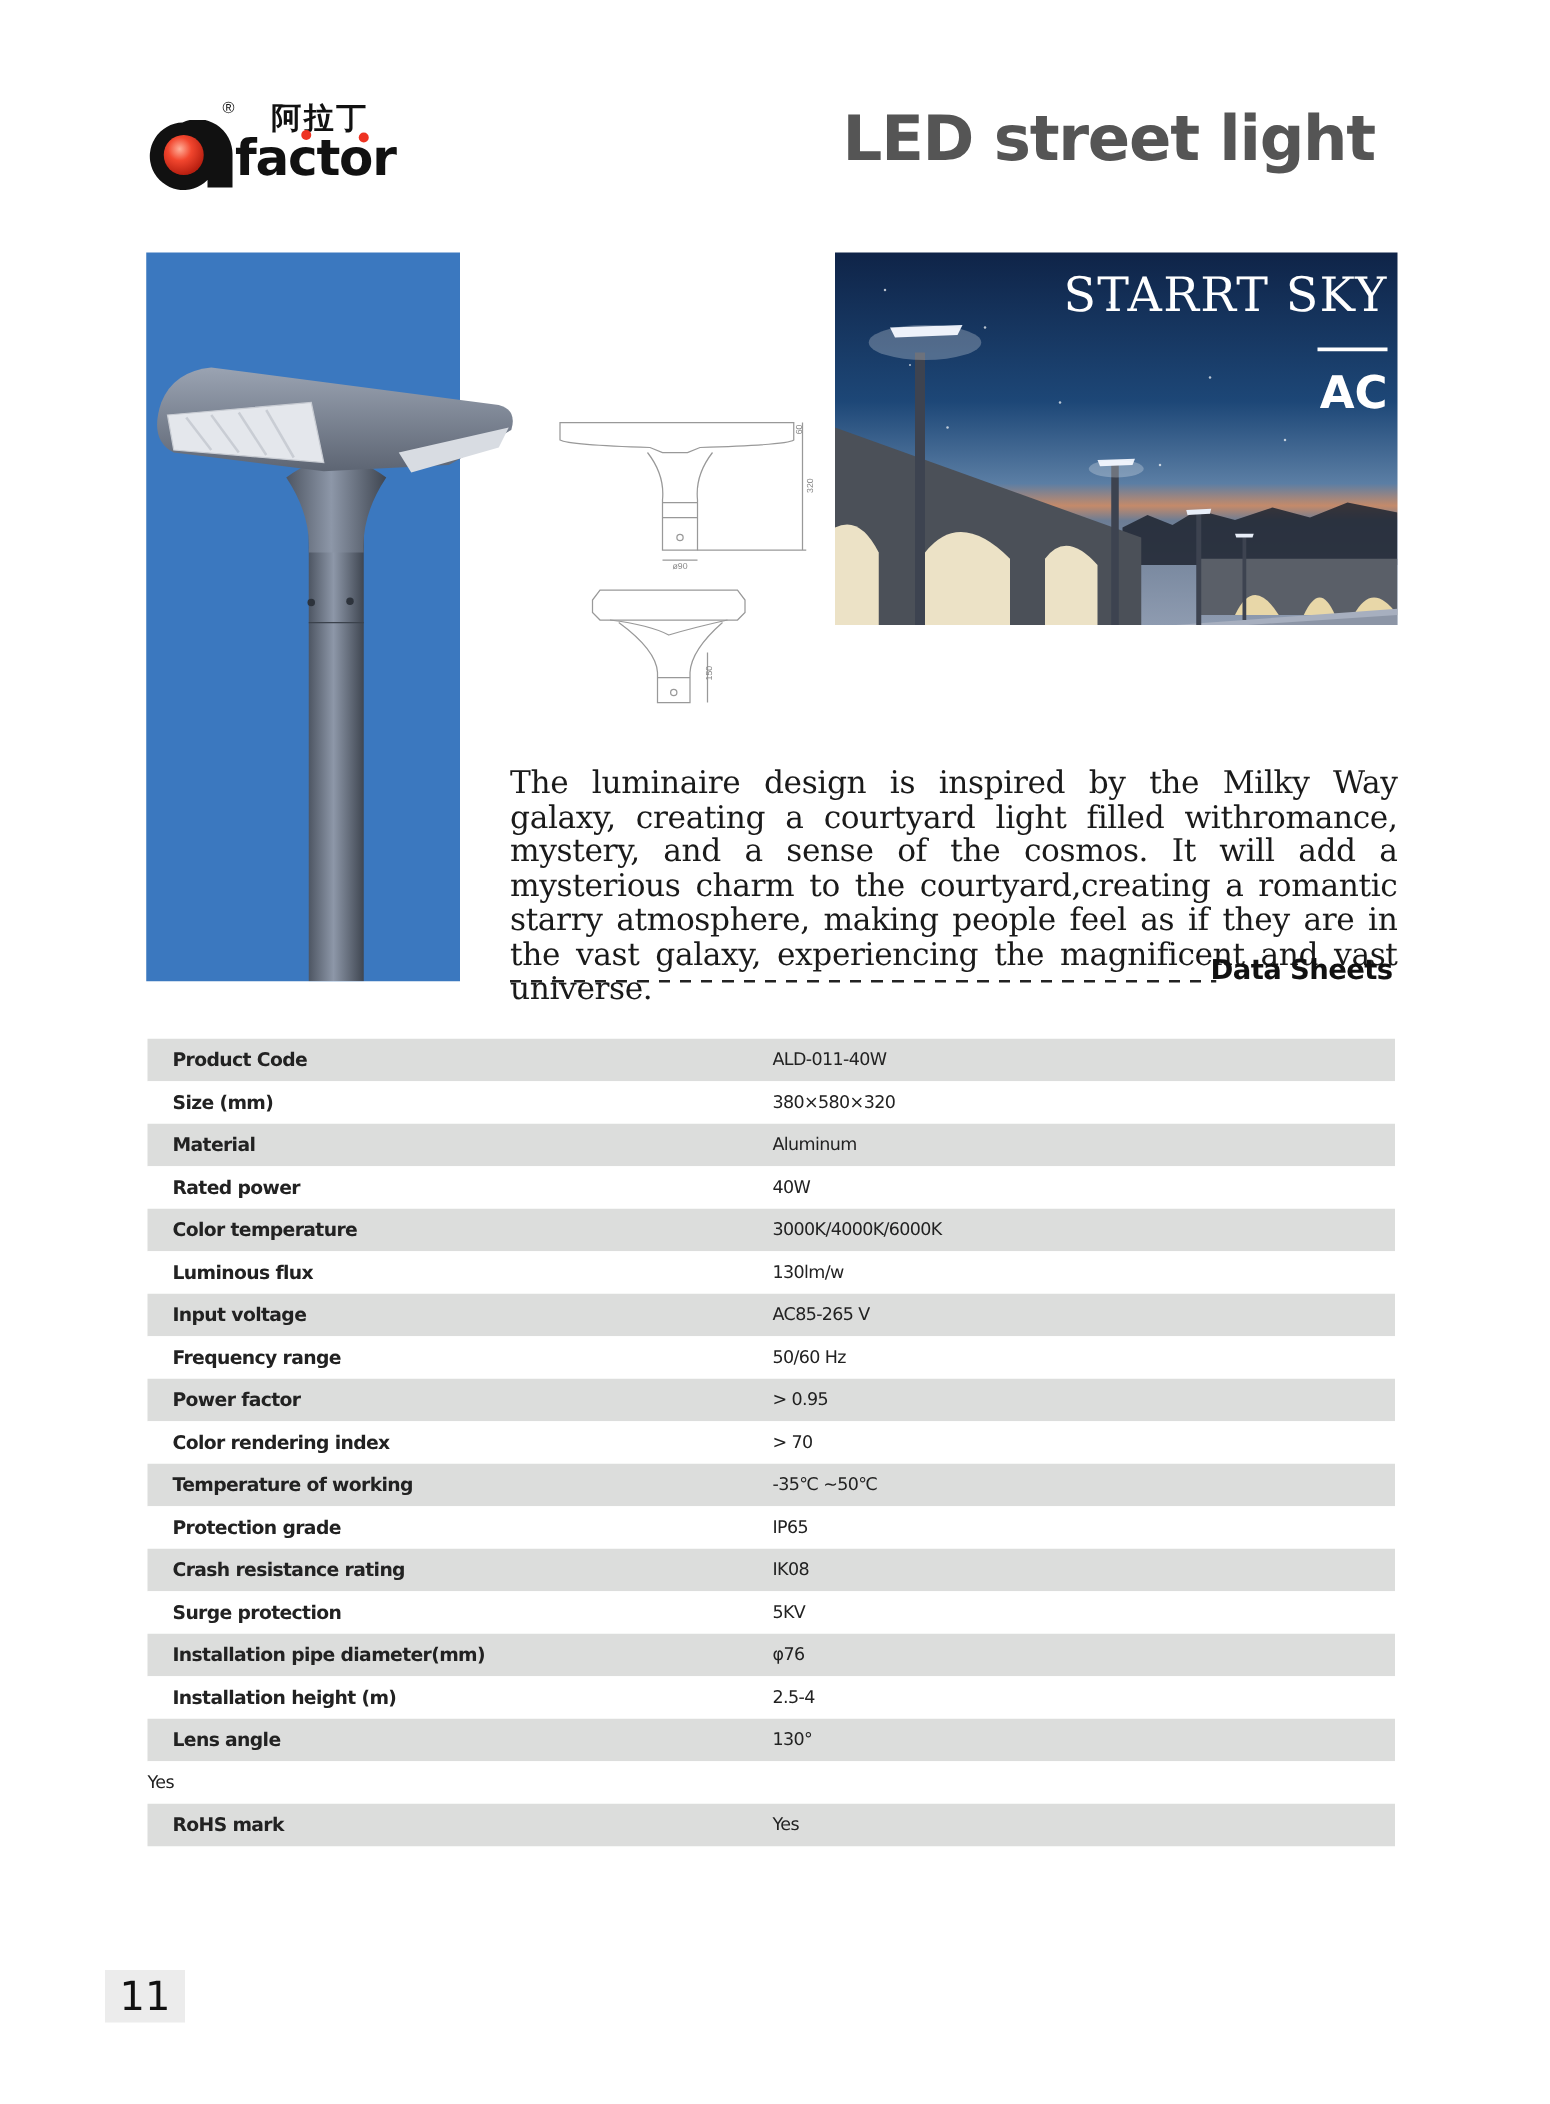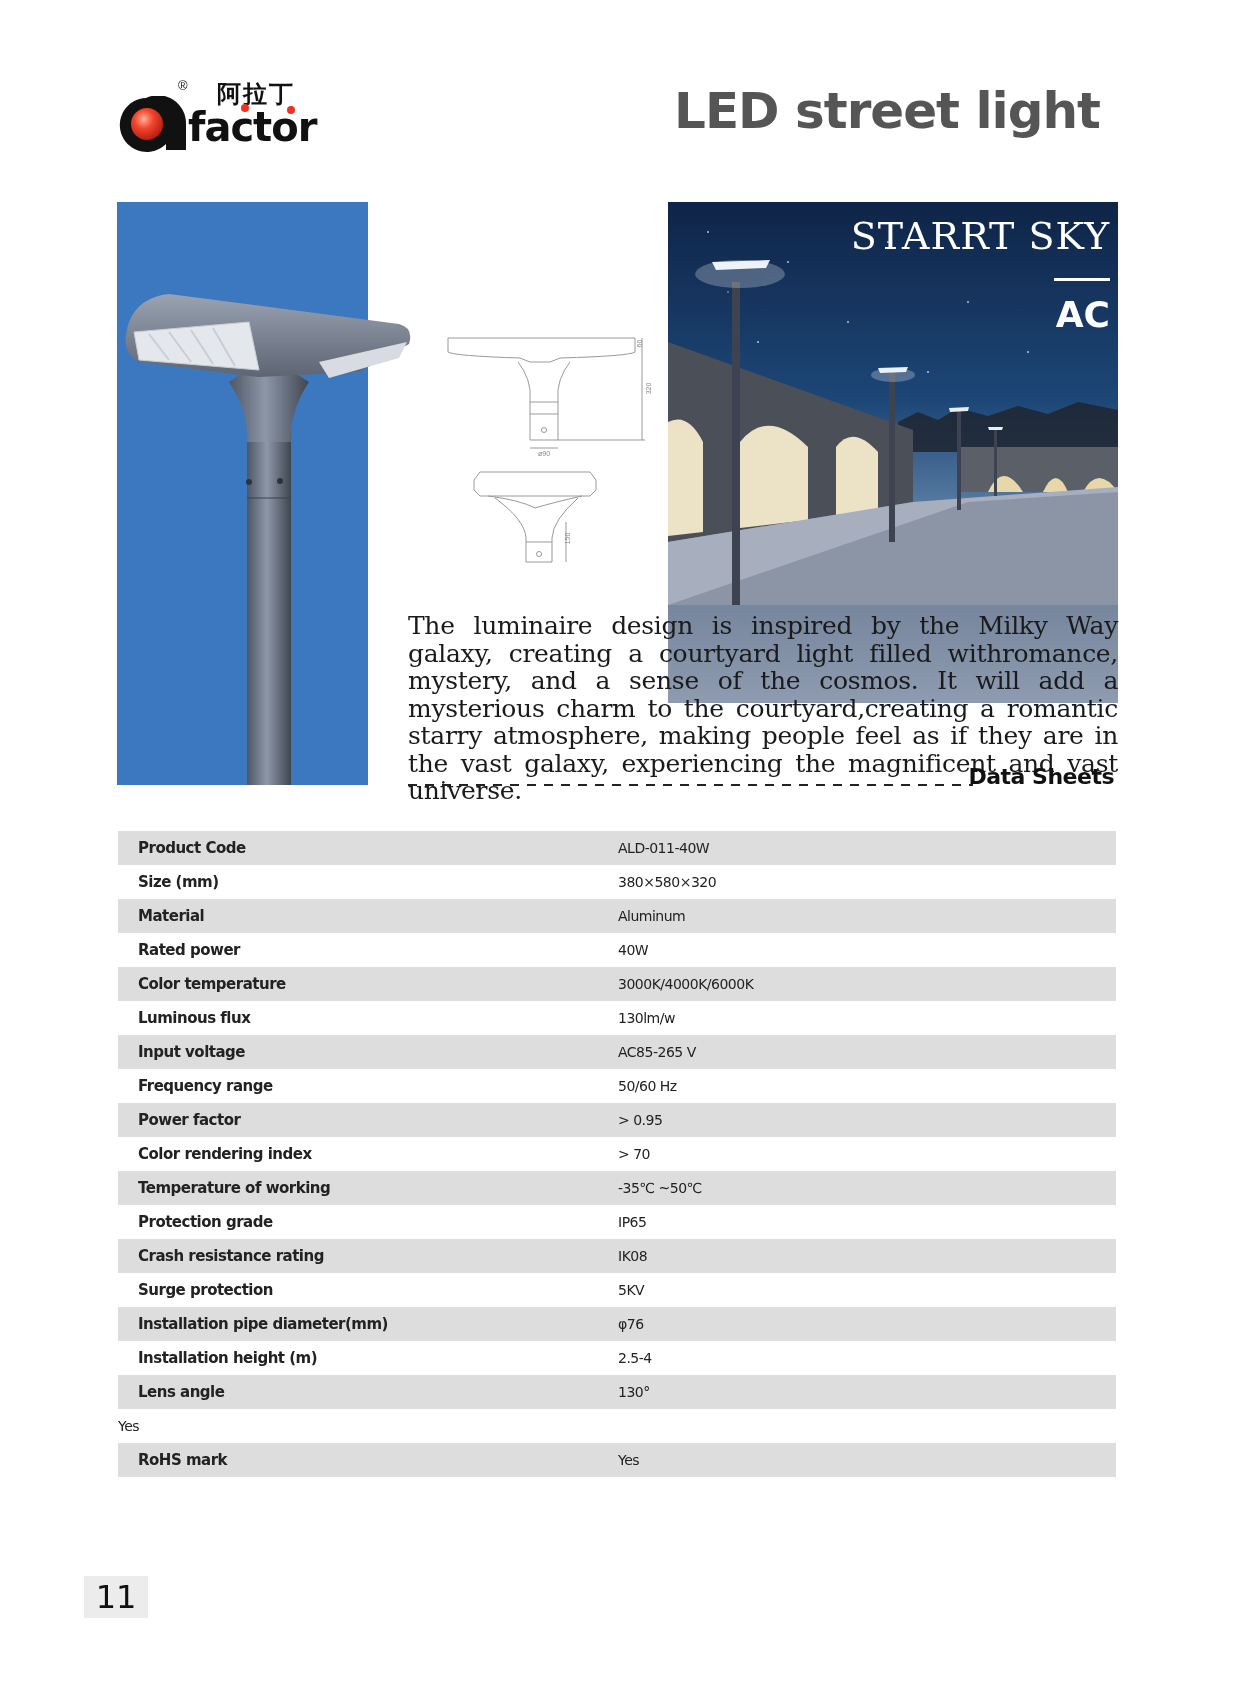--- a/index.html
+++ b/index.html
@@ -18,21 +18,21 @@
     .page-title { position: absolute; right: 140px; top: 82px; font-family: "DejaVu Sans", sans-serif; font-weight: 700; font-size: 50px; color: #555; letter-spacing: -1px; }
 
     
     .product-panel { position: absolute; left: 117px; top: 202px; width: 251px; height: 583px; background: #3b78bf; overflow: visible; }
 
     
     .drawing { position: absolute; left: 440px; top: 330px; width: 220px; height: 240px; }
     .dim-label { position: absolute; font-size: 7px; color: #888; }
 
     
-    .photo { position: absolute; left: 668px; top: 202px; width: 450px; height: 501px; overflow: hidden;
+    .photo { position: absolute; left: 668px; top: 202px; width: 450px; height: 298px; overflow: hidden;
       background: linear-gradient(180deg, #0f2448 0%, #1d4777 40%, #5b7ea4 62%, #c48a6a 68%, #6c7d95 72%, #8e9bb0 100%); }
     .photo-title { position: absolute; right: 8px; top: 12px; font-family: "DejaVu Serif", serif; font-size: 38px; color: #fff; letter-spacing: 1px; }
     .photo-rule { position: absolute; right: 8px; top: 76px; width: 56px; height: 3px; background: #fff; }
     .photo-ac { position: absolute; right: 8px; top: 92px; font-family: "DejaVu Sans", sans-serif; font-size: 36px; font-weight: bold; color: #fff; }
 
     
     .description { position: absolute; left: 408px; top: 612px; width: 710px; font-family: "DejaVu Serif", serif; font-size: 25px; line-height: 27.5px; color: #1a1a1a; text-align: justify; letter-spacing: -0.3px; }
 
     
     .ds-dashes { position: absolute; left: 408px; top: 784px; width: 565px; height: 2px;

